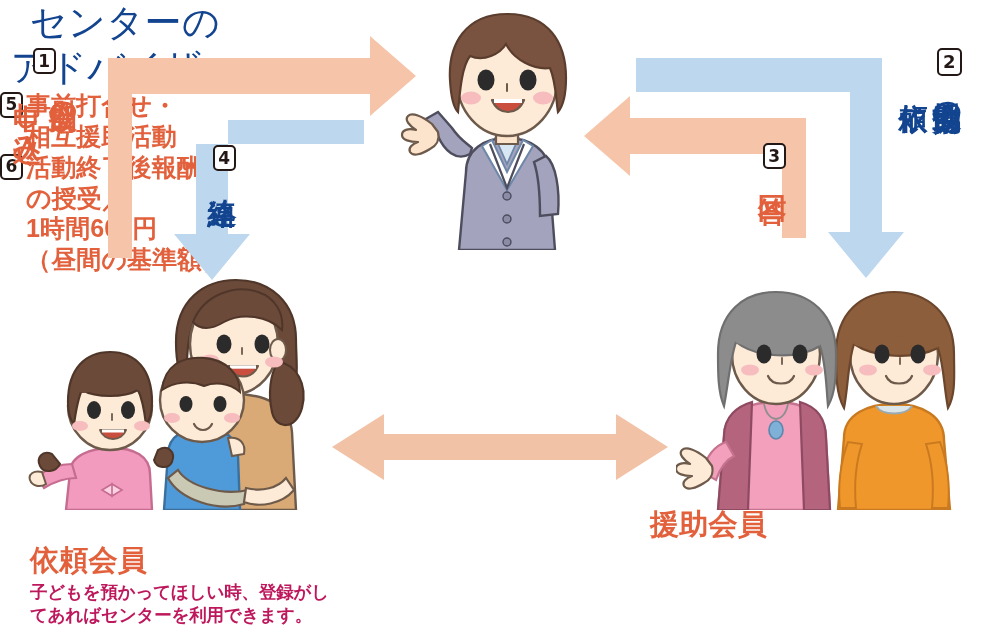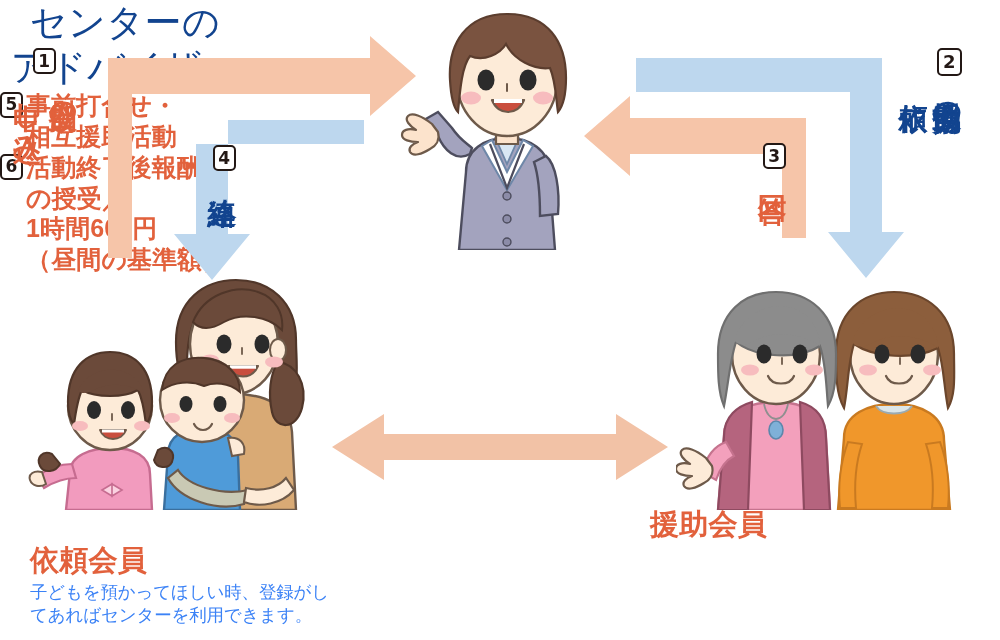--- a/index.html
+++ b/index.html
@@ -44,21 +44,21 @@
     font-weight:bold;line-height:1.24;letter-spacing:0.005em;
   }
   .mid5 .l2{display:block;padding-left:26px;}
   .mid6{
     left:352px;top:487px;width:300px;font-size:25px;color:#E2613C;
     font-weight:bold;line-height:1.22;letter-spacing:0.005em;
   }
   .mid6 .l2,.mid6 .l3,.mid6 .l4{display:block;padding-left:26px;}
 
   .member-head{font-size:29px;font-weight:bold;color:#E2613C;letter-spacing:0.01em;}
-  .member-body{font-size:17.5px;font-weight:normal;color:#3b82f6;line-height:1.32;letter-spacing:-0.01em;}
+  .member-body{font-size:17.5px;font-weight:bold;color:#be185d;line-height:1.32;letter-spacing:-0.01em;}
 
   .blk-left{position:absolute;left:30px;top:505px;width:305px;margin-top:36px;}
   .blk-right{position:absolute;left:650px;top:505px;width:335px;}
 
   svg{display:block;}
   .arrow-layer{position:absolute;left:0;top:0;width:1000px;height:640px;}
   .fig{position:absolute;}
 </style>
 </head>
 <body>

